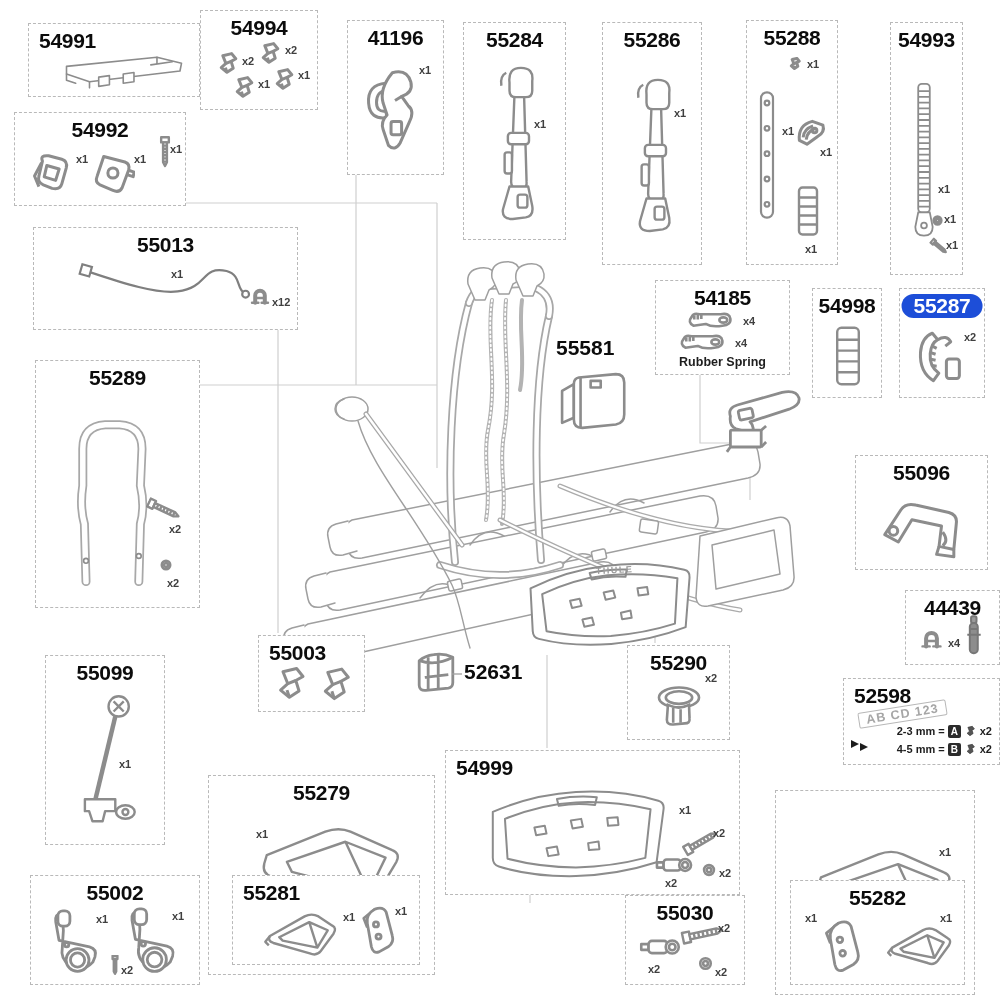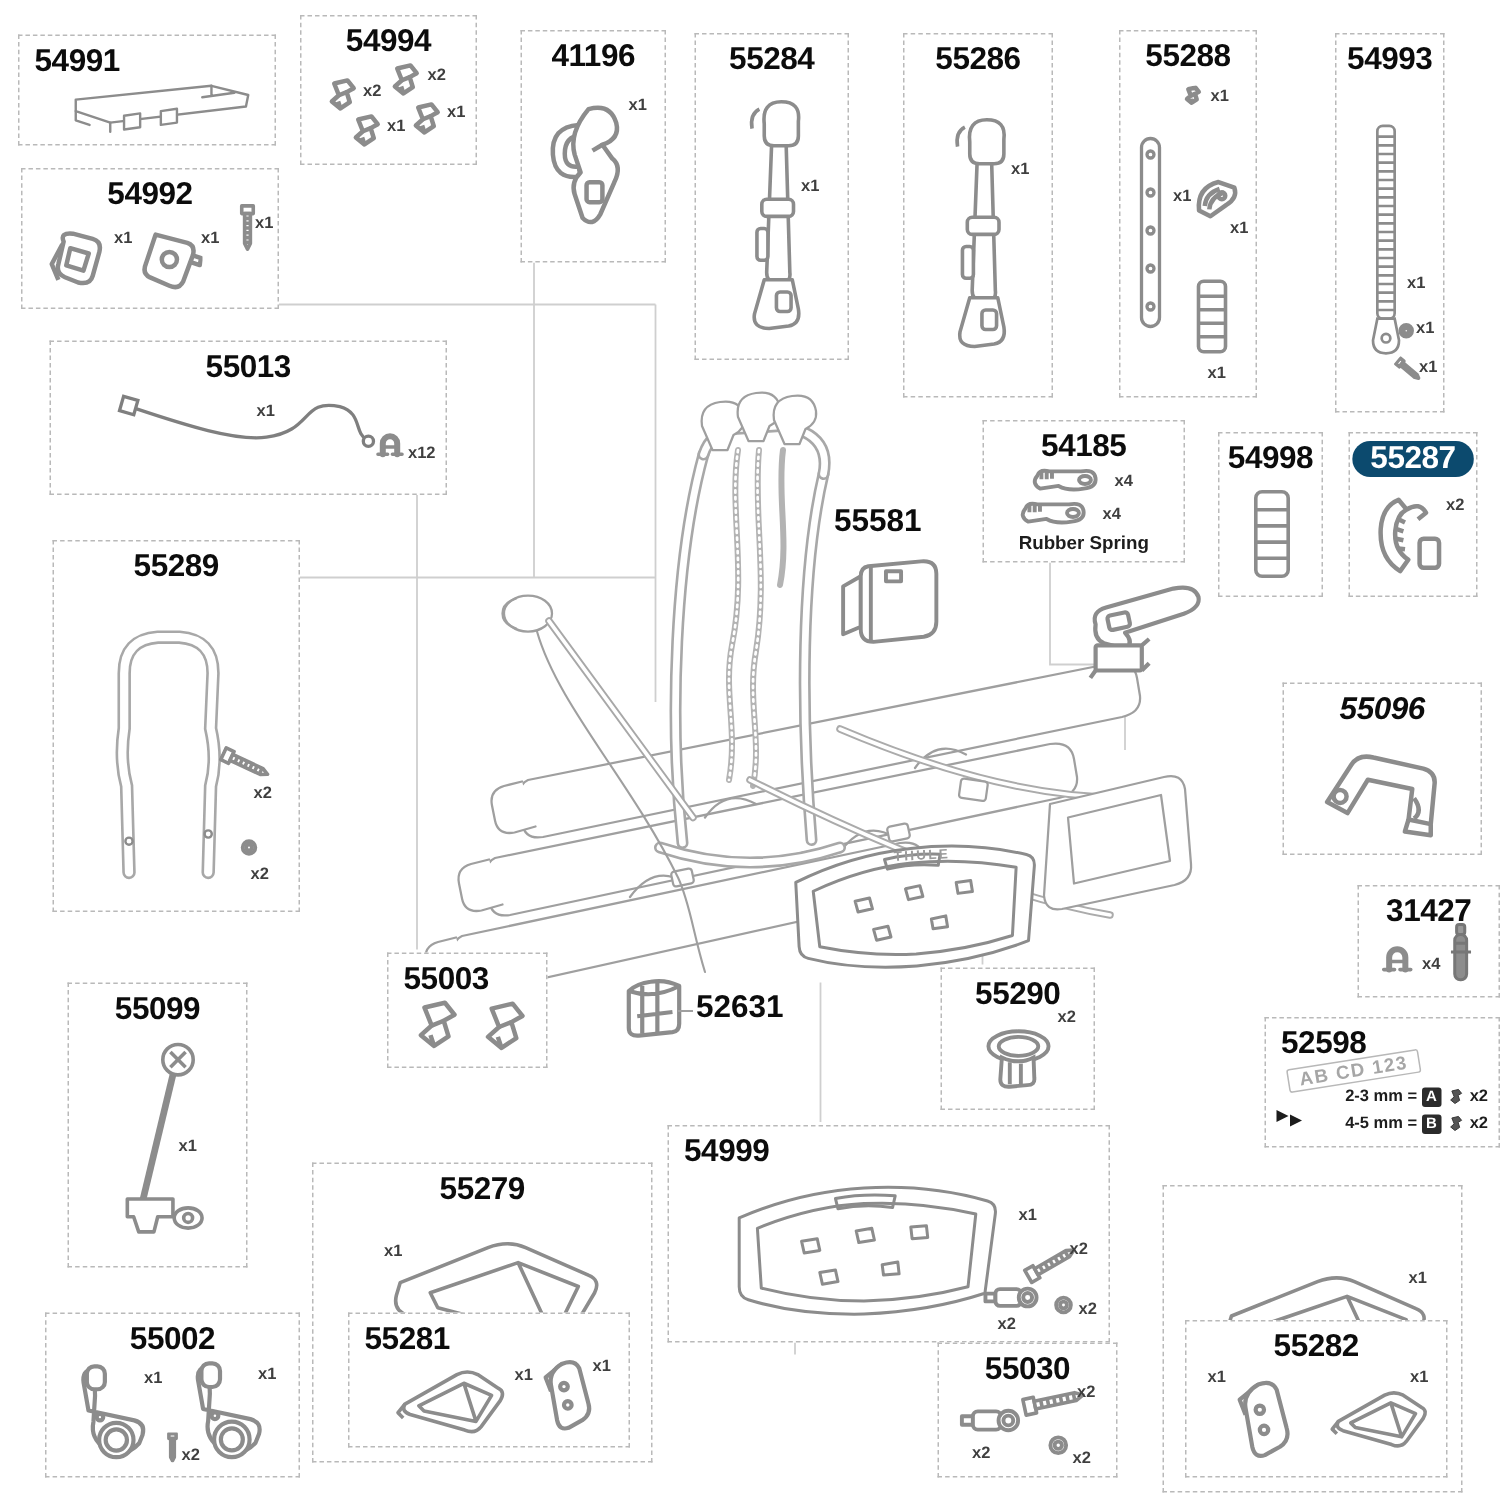--- a/index.html
+++ b/index.html
@@ -354,21 +354,21 @@
     <div class="mmrow" style="top:64px">
       <span>4-5 mm =</span>
       <span class="letter">B</span>
       <svg class="mini-clip" viewBox="0 0 100 100">
         <path d="M30 18 L64 10 80 30 62 40 70 66 46 82 24 64 42 48 Z" fill="#555" stroke="#333" stroke-width="5"></path>
         </svg>
       <span>x2</span>
     </div>
   </div>
 
-<div class="box" style="left: 12px; top: 23px; width: 172px; height: 74px;">
+<div class="box" style="left: 28px; top: 23px; width: 172px; height: 74px;">
       <div class="box-label left">54991</div>
     <svg class="part" style="left: 28px; top: 24px; width: 134px; height: 46px;">
         <use href="#sym-rail"></use>
       </svg>
     </div>
     <div class="box" style="left: 200px; top: 10px; width: 118px; height: 100px;">
       <div class="box-label">54994</div>
     <svg class="part" style="left: 14px; top: 40px; width: 26px; height: 26px;">
         <use href="#sym-clip"></use>
       </svg>
@@ -479,48 +479,48 @@
       <span class="qty" style="left: 79px; top: 56px;">x4</span>
       <div class="note">Rubber Spring</div>
     </div>
     <div class="box" style="left: 812px; top: 288px; width: 70px; height: 110px;">
       <div class="box-label">54998</div>
     <svg class="part" style="left: 17px; top: 33px; width: 36px; height: 68px;">
         <use href="#sym-ribbed-block"></use>
       </svg>
     </div>
     <div class="box" style="left: 899px; top: 288px; width: 86px; height: 110px;">
-      <div class="box-label hl" style="background: #0c4a6e;">55287</div>
+      <div class="box-label hl" style="background: #1d4ed8;">55287</div>
     <svg class="part" style="left: 14px; top: 37px; width: 54px; height: 63px;">
         <use href="#sym-claw"></use>
       </svg>
       <span class="qty" style="left: 64px; top: 42px;">x2</span>
     </div>
     <div class="box" style="left: 35px; top: 360px; width: 165px; height: 248px;">
       <div class="box-label">55289</div>
     <svg class="part" style="left: 18px; top: 32px; width: 112px; height: 206px;">
         <use href="#sym-uframe"></use>
       </svg>
       <svg class="part" style="left: 110px; top: 142px; width: 36px; height: 13px; transform: rotate(25deg); transform-origin: center center;">
         <use href="#sym-screw"></use>
       </svg>
       <span class="qty" style="left: 133px; top: 162px;">x2</span>
       <svg class="part" style="left: 124px; top: 198px; width: 12px; height: 12px;">
         <use href="#sym-nut"></use>
       </svg>
       <span class="qty" style="left: 131px; top: 216px;">x2</span>
     </div>
-    <div class="box" style="left: 855px; top: 455px; width: 133px; height: 115px; font-style: italic;">
+    <div class="box" style="left: 855px; top: 455px; width: 133px; height: 115px;">
       <div class="box-label">55096</div>
     <svg class="part" style="left: 14px; top: 33px; width: 106px; height: 74px;">
         <use href="#sym-bracket-big"></use>
       </svg>
     </div>
     <div class="box" style="left: 905px; top: 590px; width: 95px; height: 75px;">
-      <div class="box-label">31427</div>
+      <div class="box-label">44439</div>
     <svg class="part" style="left: 12px; top: 32px; width: 27px; height: 27px;">
         <use href="#sym-clip-u"></use>
       </svg>
       <span class="qty" style="left: 42px; top: 46px;">x4</span>
       <svg class="part" style="left: 58px; top: 22px; width: 20px; height: 46px;">
         <use href="#sym-pin"></use>
       </svg>
     </div>
     <div class="box" style="left: 258px; top: 635px; width: 107px; height: 77px;">
       <div class="box-label left">55003</div>

